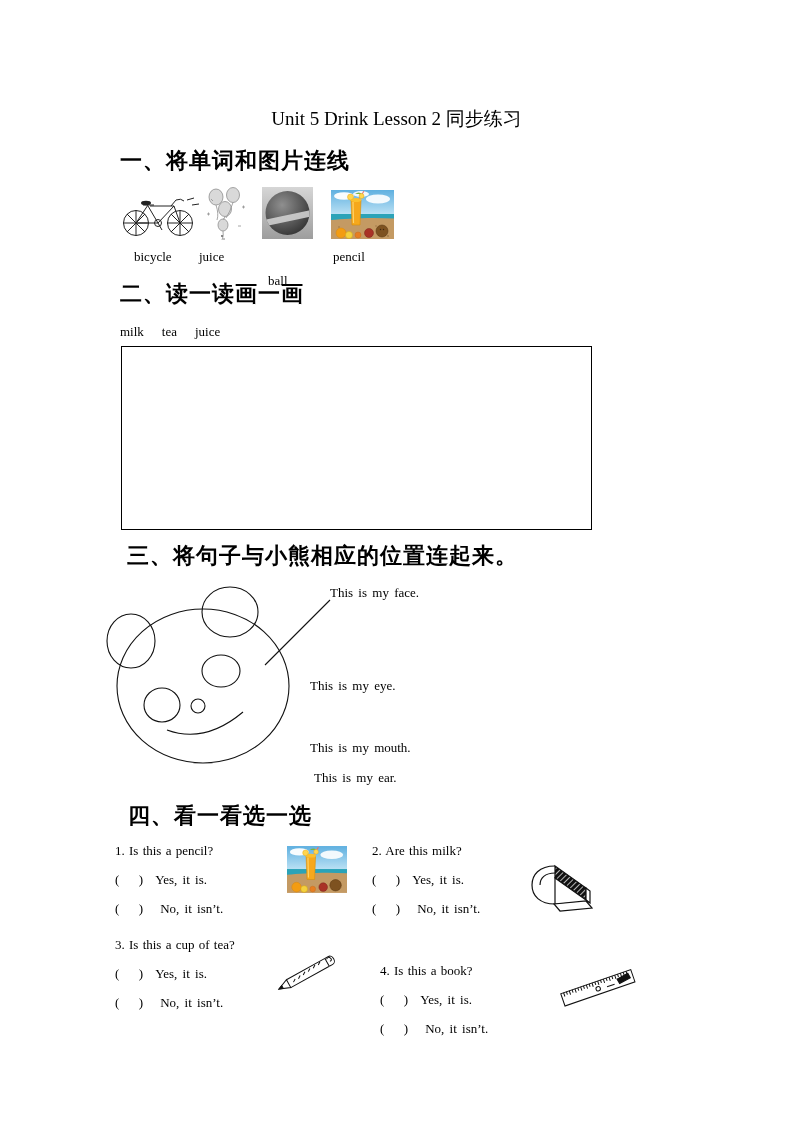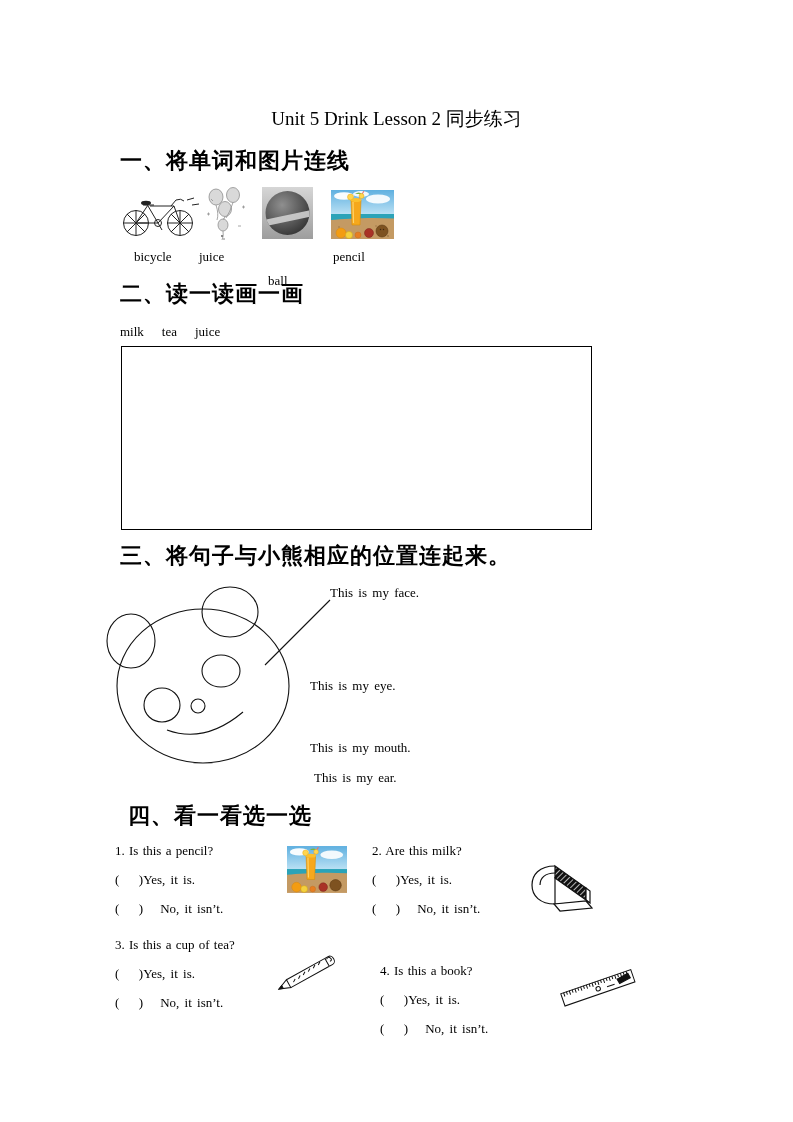--- a/index.html
+++ b/index.html
@@ -11,21 +11,21 @@
   .cn-heading{font-family:"Liberation Sans",sans-serif;font-weight:bold;font-size:22px;
               letter-spacing:1px;white-space:nowrap;}
   .word-label{font-size:13px;}
   .word{font-size:13px;margin-right:14px;}
   .draw-box{border:1.5px solid #000;background:#fff;}
   .sentence{font-size:13px;white-space:nowrap;word-spacing:2px;text-align:right;}
   .q-block{width:180px;}
   .q-text{font-size:13px;margin:0 0 11px 0;word-spacing:1px;white-space:nowrap;}
   .opt-line{margin:0 0 10px 0;font-size:13px;line-height:19px;white-space:nowrap;}
   .paren{white-space:pre;}
-  .opt-label{word-spacing:2px;}
+  .opt-label{margin-left:12px;word-spacing:2px;}
   svg{display:block;}
 </style>
 </head>
 <body>
 
 <div class="page">
 
   <div class="abs title">Unit 5 Drink Lesson 2 同步练习</div>
 
   <div class="abs cn-heading" style="left:120px;top:146px;">一、将单词和图片连线</div>
@@ -123,21 +123,21 @@
   <span class="abs word-label" style="left:333px;top:249px;">pencil</span>
 
   <div class="abs cn-heading" style="left:120px;top:279px;">二、读一读画一画</div>
   <div class="abs" style="left:120px;top:322px;">
     <span class="word">milk</span>
     <span class="word">tea</span>
     <span class="word">juice</span>
   </div>
   <div class="abs draw-box" style="left:121px;top:346px;width:469px;height:182px;"></div>
 
-  <div class="abs cn-heading" style="left:120px;top:541px;">三、将句子与小熊相应的位置连起来。</div>
+  <div class="abs cn-heading" style="left:127px;top:541px;">三、将句子与小熊相应的位置连起来。</div>
 
   <svg class="abs" style="left:95px;top:578px;" width="260" height="200" viewBox="0 0 260 200">
     <g stroke="#111" stroke-width="1.1" fill="none">
       <ellipse cx="36" cy="63" rx="24" ry="27"></ellipse>
       <ellipse cx="135" cy="34" rx="28" ry="25"></ellipse>
       <ellipse cx="108" cy="108" rx="86" ry="77"></ellipse>
       <ellipse cx="126" cy="93" rx="19" ry="16"></ellipse>
       <ellipse cx="67" cy="127" rx="18" ry="17"></ellipse>
       <circle cx="103" cy="128" r="7"></circle>
       <path d="M72,152 Q110,166 148,134"></path>

